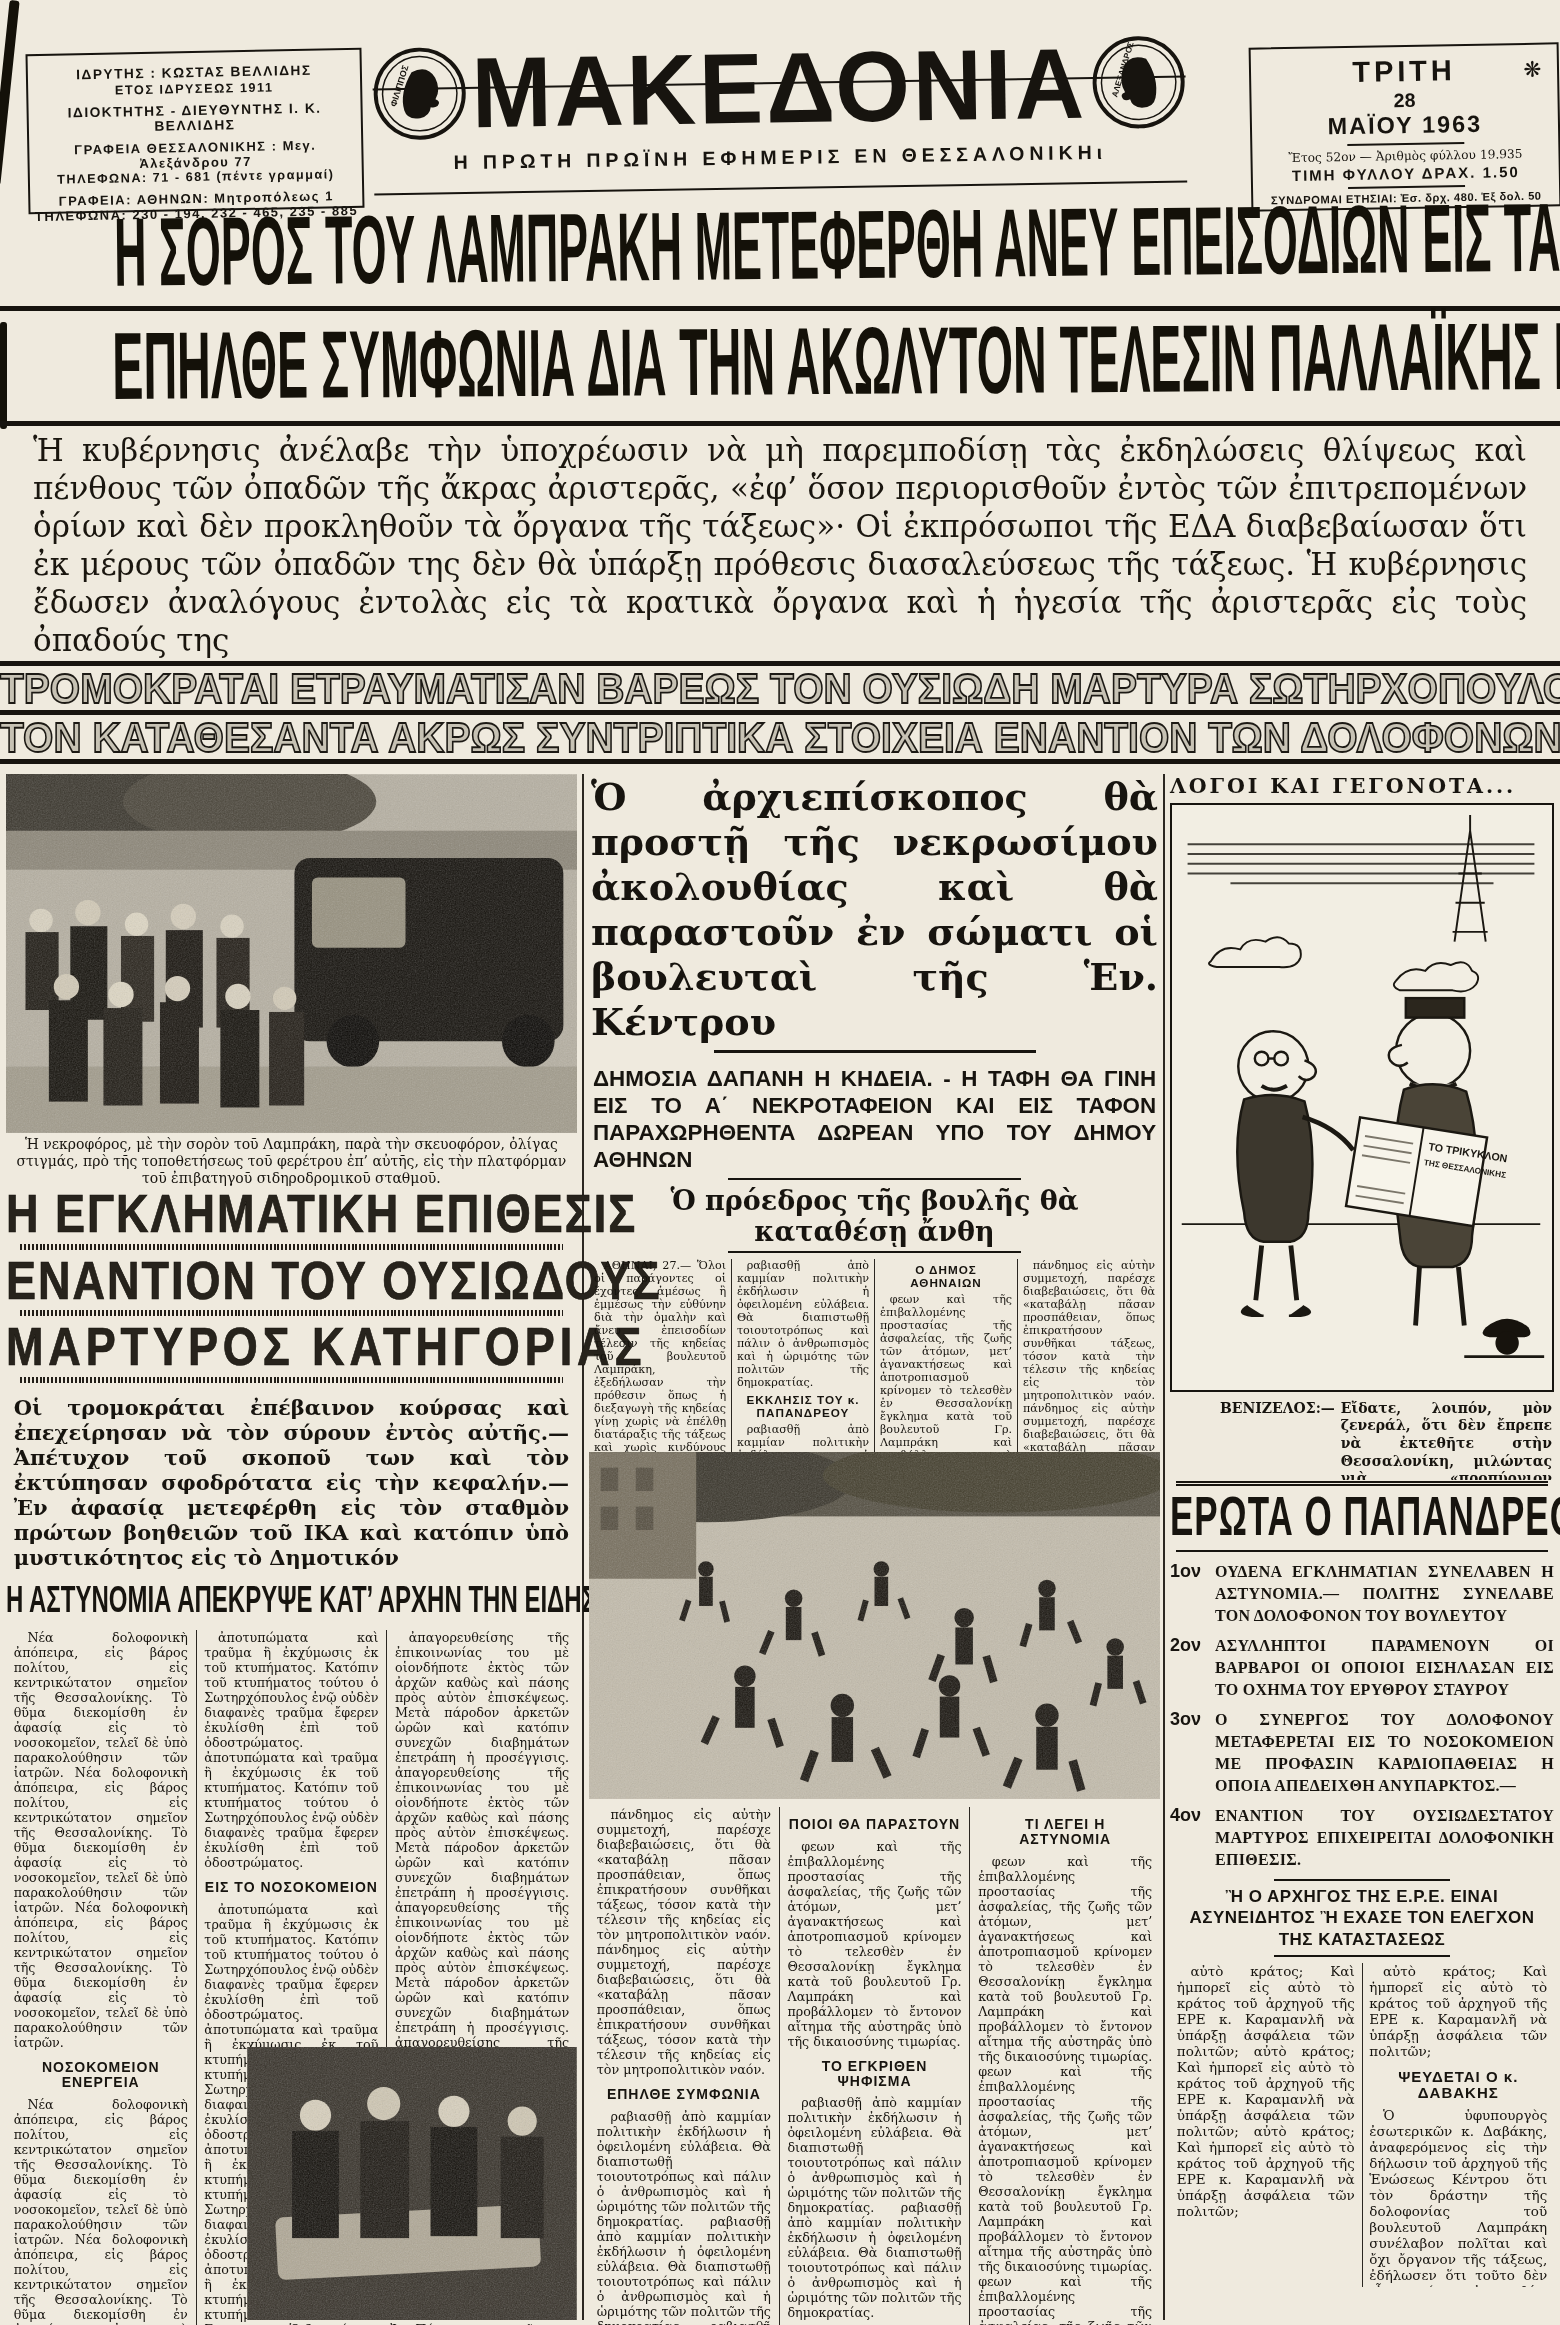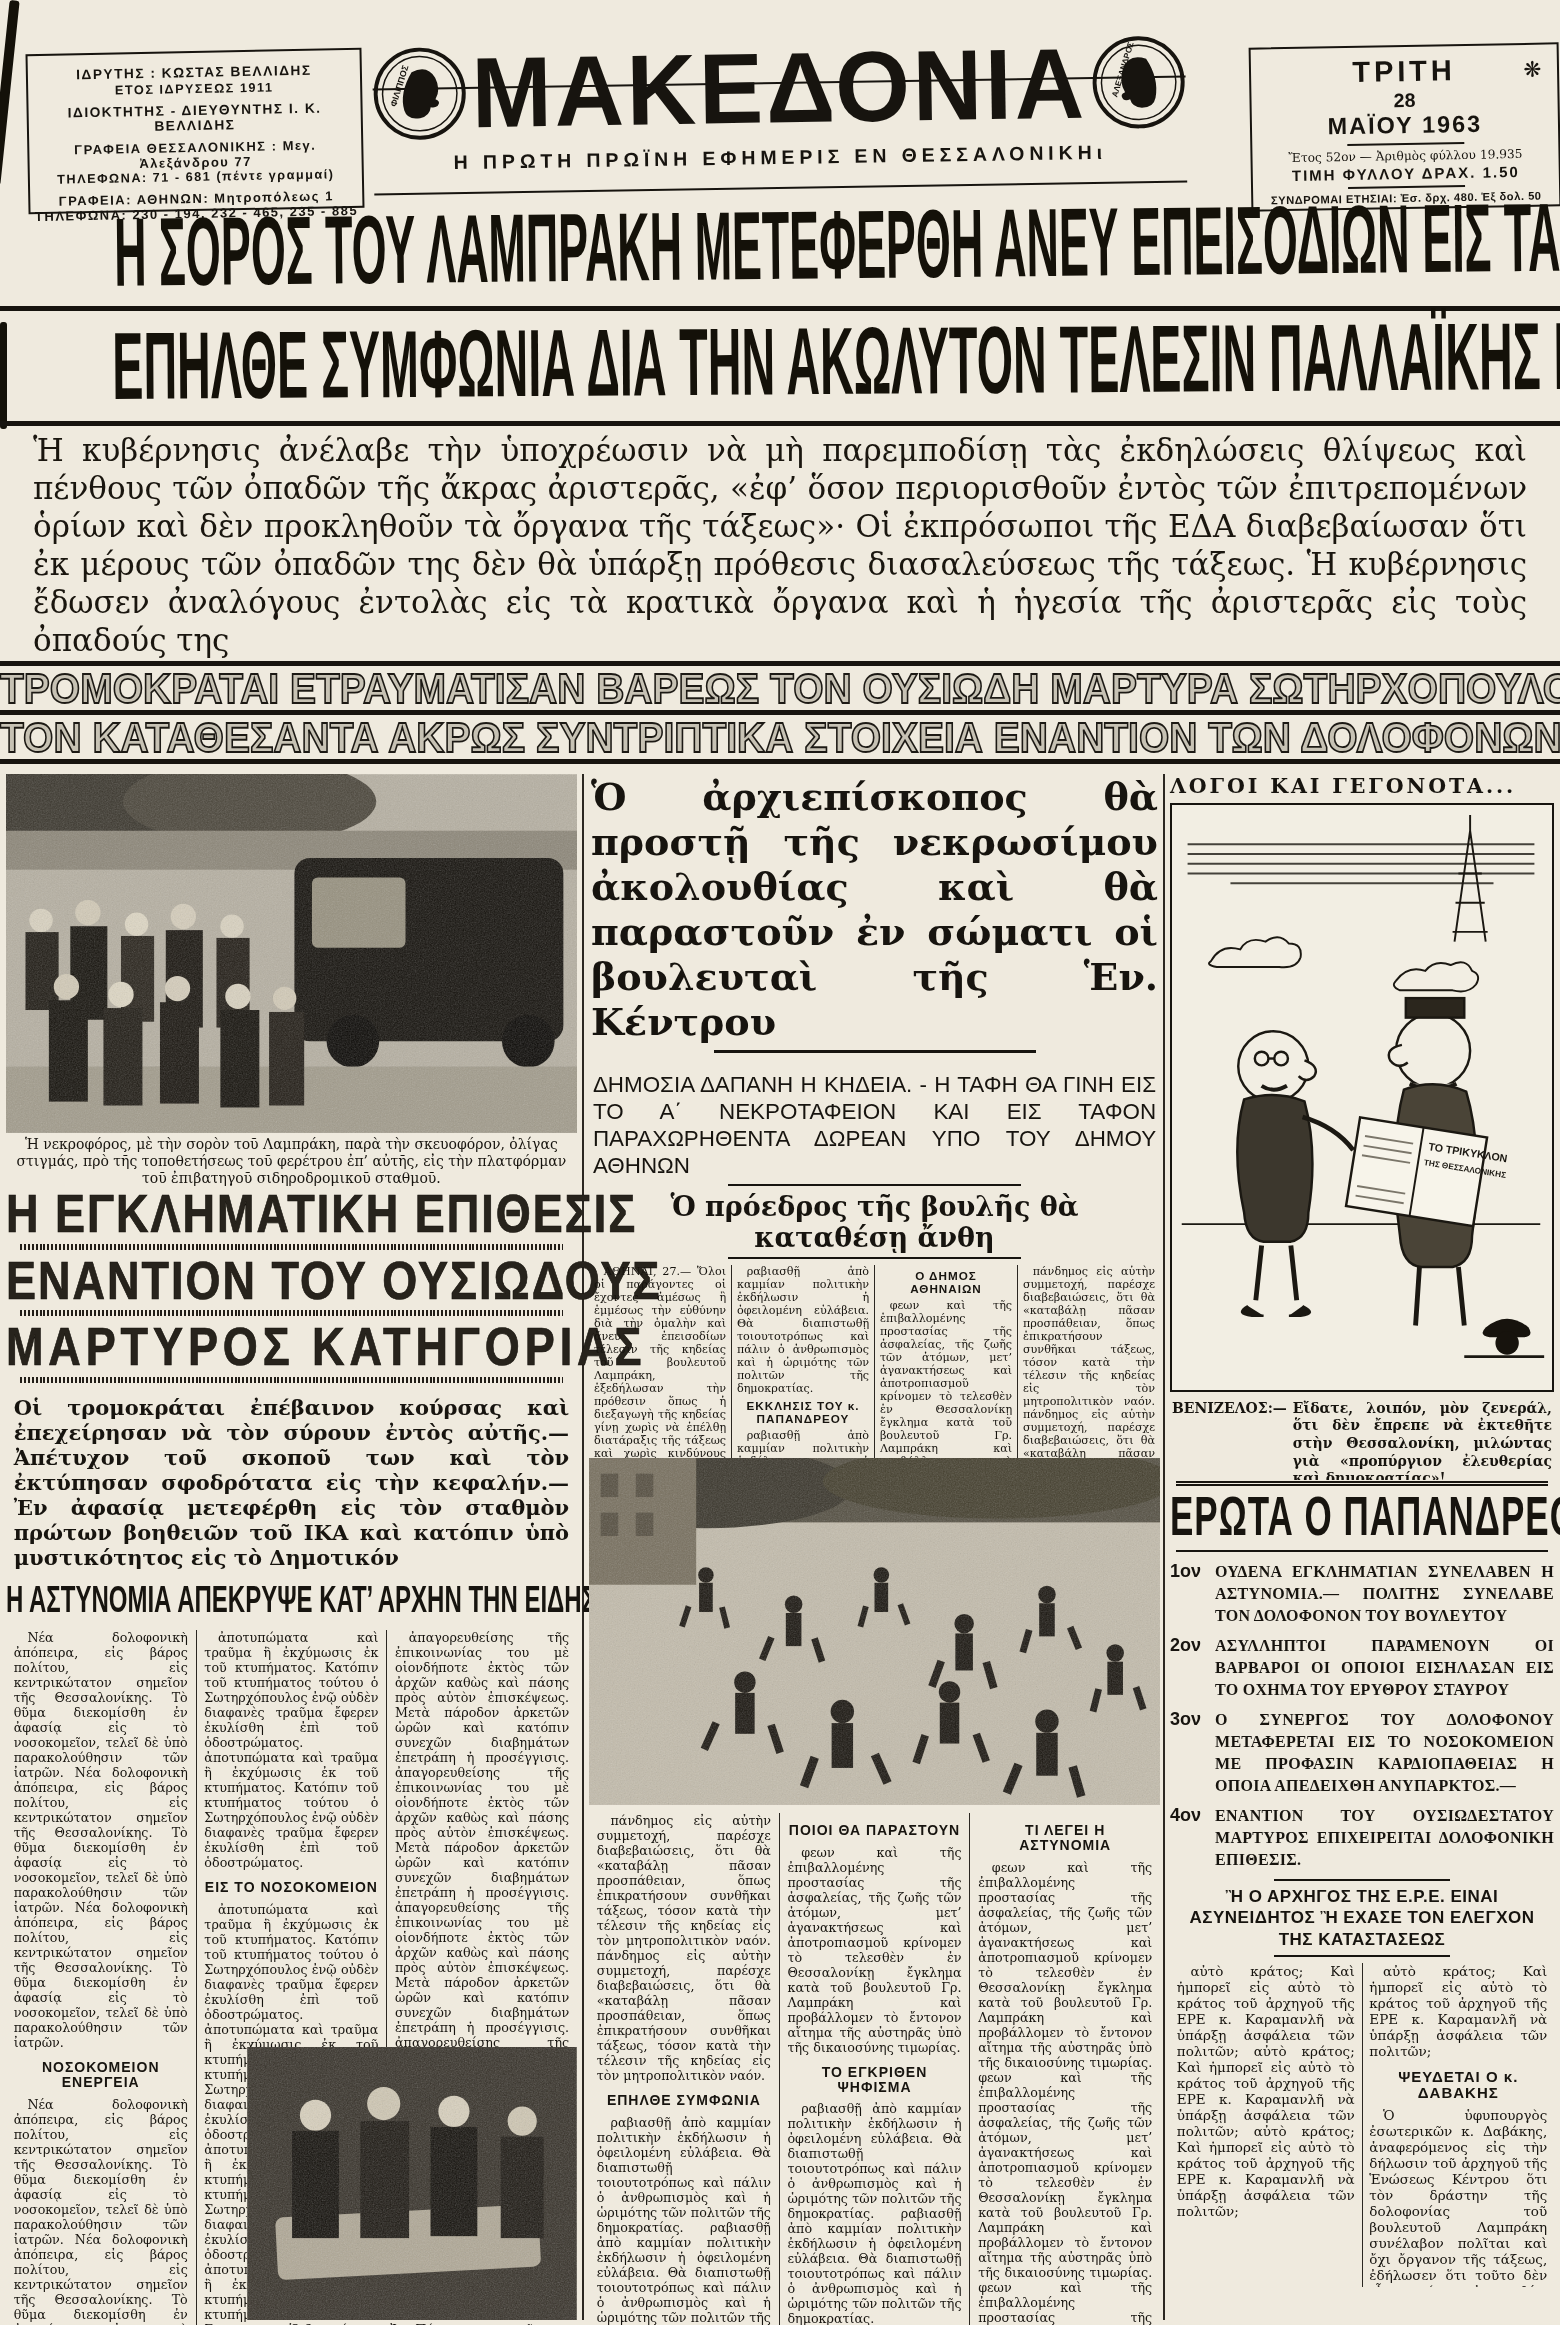--- a/index.html
+++ b/index.html
@@ -69,33 +69,33 @@
   .lhl2{font-family:"Liberation Sans",sans-serif;font-weight:900;font-size:24px;line-height:45px;
         text-align:center;white-space:nowrap;transform:scaleY(1.5);margin-top:3.9px;}
   .bodycols{display:flex;overflow:hidden;position:relative;margin-top:7.8px;}
   .bcol{flex:1;padding:0 7.8px;font-size:12.7px;line-height:15px;text-align:justify;overflow:hidden;}
   .bcol + .bcol{border-left:1px solid #2b2721;}
   .bcol p{margin:0 0 5.9px;text-indent:13.7px;}
   .colsub{font-family:"Liberation Sans",sans-serif;font-weight:800;font-size:14px;text-align:center;
           margin:9.8px 0 6.8px;letter-spacing:1px;text-indent:0;}
   .chl{font-weight:bold;font-size:38px;line-height:45px;text-align:justify;text-align-last:justify;padding:0 2px;}
   .minirule{width:322px;height:2.9px;background:#17140f;margin:5.9px auto;}
-  .cdeck1{font-family:"Liberation Sans",sans-serif;font-weight:400;font-size:22.4px;line-height:27px;
-          text-align:justify;text-align-last:justify;padding:0 3.9px;margin-top:18px;}
+  .cdeck1{font-family:"Liberation Sans",sans-serif;font-weight:700;font-size:22.4px;line-height:27px;
+          text-align:justify;text-align-last:justify;padding:0 3.9px;margin-top:12px;}
   .shortrule{width:293px;height:2px;background:#17140f;margin:4.9px auto;}
   .cdeck2{font-weight:bold;font-size:27px;text-align:center;line-height:31px;}
   .mini4{display:flex;height:193px;overflow:hidden;margin-top:5.9px;}
   .mcol{flex:1;padding:0 4.9px;font-size:11.2px;line-height:13px;text-align:justify;overflow:hidden;}
   .mcol + .mcol{border-left:1px solid #2b2721;}
   .mcol p{margin:0 0 3.9px;text-indent:9.8px;}
   .mcol .colsub{font-size:11.7px;margin:3.9px 0;}
   
   .cart-header{font-weight:bold;font-size:20.5px;letter-spacing:2.9px;text-align:left;height:29px;}
   .cart-frame{border:2.9px solid #17140f;height:585px;overflow:hidden;background:#f2eee3;}
-  .cart-cap{display:flex;gap:5.9px;padding:7.8px 2px 3.9px;height:76px;overflow:hidden;}
+  .cart-cap{display:flex;gap:5.9px;padding:7.8px 2px 3.9px;height:76px;overflow:hidden;margin-left:48px;}
   .cart-speaker{font-weight:bold;font-size:14px;white-space:nowrap;flex:none;}
   .cart-text{font-size:14px;line-height:17.6px;font-weight:bold;text-align:justify;}
   .rhl{font-family:"Liberation Sans",sans-serif;font-weight:900;font-size:35px;line-height:62px;
        text-align:center;white-space:nowrap;letter-spacing:1px;}
   .rhl span{display:inline-block;transform:scale(1,1.6);transform-origin:center 55%;}
   .dblrule{height:2px;background:#17140f;margin:1px 5.9px;}
   .points{margin-top:9.8px;}
   .point{display:flex;margin-bottom:7.8px;}
   .pnum{font-family:"Liberation Sans",sans-serif;font-weight:800;font-size:18px;width:45px;flex:none;}
   .ptext{font-family:Liberation Serif, serif;font-weight:800;font-size:16px;line-height:22px;

